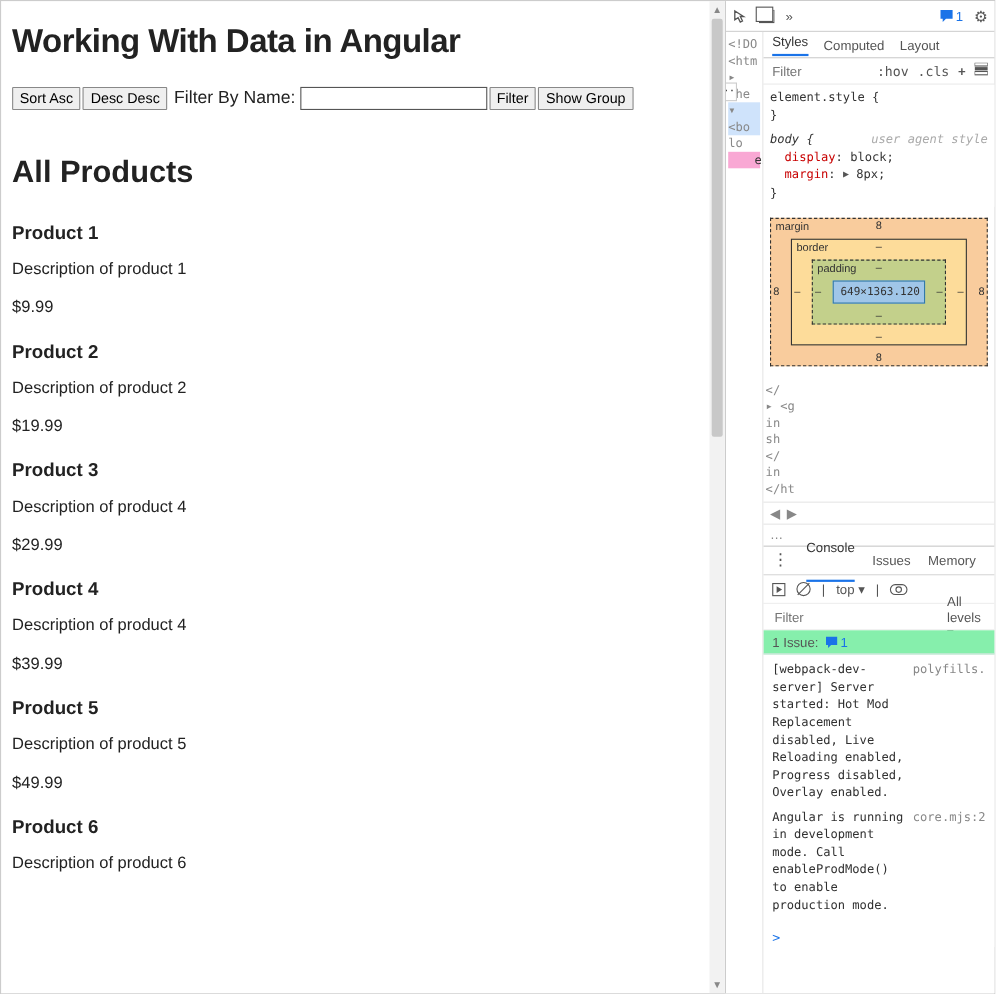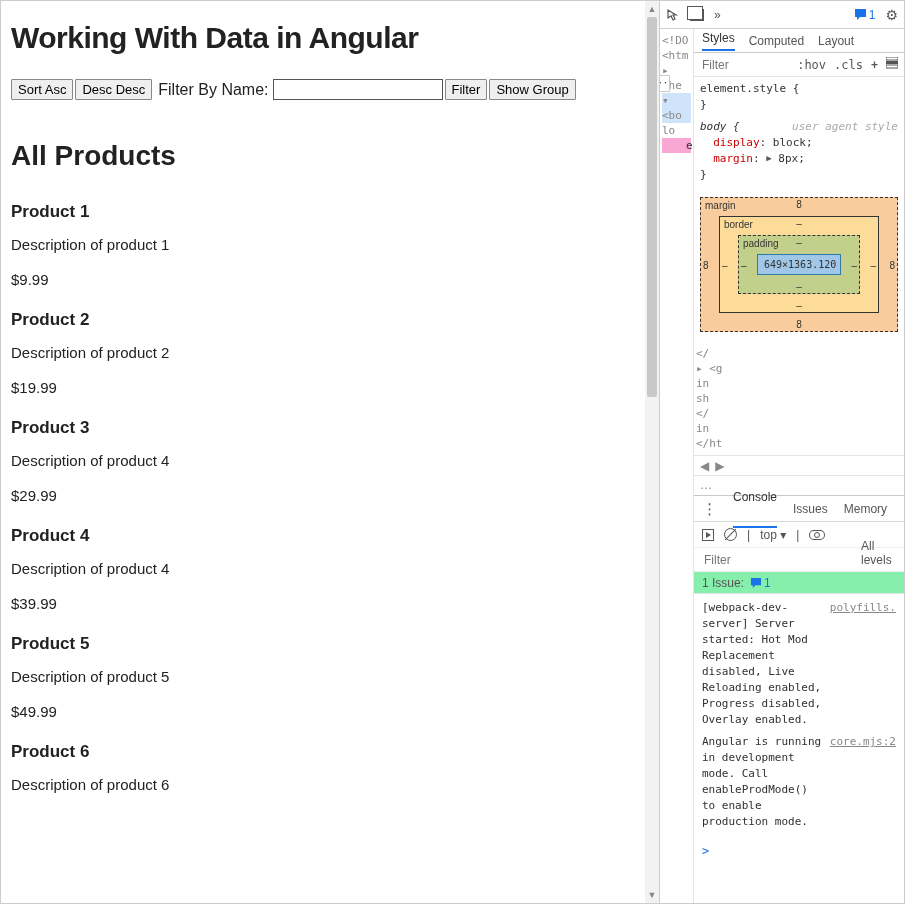--- a/index.html
+++ b/index.html
@@ -68,21 +68,21 @@
   .drawer-tabs .active { color:#333; border-bottom:2px solid #1a73e8; padding-bottom:22px;}
   .drawer-toolbar { height:26px; display:flex; align-items:center; gap:10px; padding:0 8px; border-bottom:1px solid #eee; color:#555;}
   .eye{width:16px;height:10px;border:1.2px solid #555;border-radius:60%/100%;position:relative;}
   .eye::after{content:"";position:absolute;width:4px;height:4px;border:1.2px solid #555;border-radius:50%;left:4px;top:1px;}
   .drawer-filter { height:24px; display:flex; align-items:center; padding:0 8px; border-bottom:1px solid #eee;}
   .drawer-filter input { border:none; outline:none; flex:1; font-size:12px; color:#888;}
   .levels { color:#555; font-size:12px;}
   .issues-bar { height:22px; display:flex; align-items:center; gap:6px; padding:2px 8px; background:#86efac; border-bottom:1px solid #e2e5e9; font-size:12px; color:#555;}
   .console-body { font-family:Menlo,Consolas,monospace; font-size:11px; color:#303030; padding:6px 8px; line-height:16px;}
   .console-body .entry{display:flex; gap:8px; margin-bottom:6px;}
-  .console-body .src{ color:#888; text-decoration:underline; white-space:nowrap;text-align:center;}
+  .console-body .src{ color:#888; white-space:nowrap;text-align:center;}
   .console-body .msg{ flex:1;}
   .prompt{ color:#1a73e8; font-family:Menlo,Consolas,monospace; padding:2px 8px;}
   .nosel { width:13px;height:13px;border:1.2px solid #555;border-radius:50%;position:relative;}
   .nosel::after{content:"";position:absolute;width:15px;height:0;border-top:1.2px solid #555;top:5px;left:-2px;transform:rotate(-45deg);}
   .playbox{width:12px;height:12px;border:1.2px solid #555;display:flex;align-items:center;justify-content:center;}
   .playbox::after{content:"";border-left:5px solid #555;border-top:3px solid transparent;border-bottom:3px solid transparent;margin-left:1px;}
   .overlap-icon{width:14px;height:12px;border:1.2px solid #555;position:relative;}
   .overlap-icon::after{content:"";position:absolute;width:14px;height:12px;border:1.2px solid #555;left:-4px;top:-4px;background:#fff;}
   .pointer-icon svg{display:block;}
 </style>

